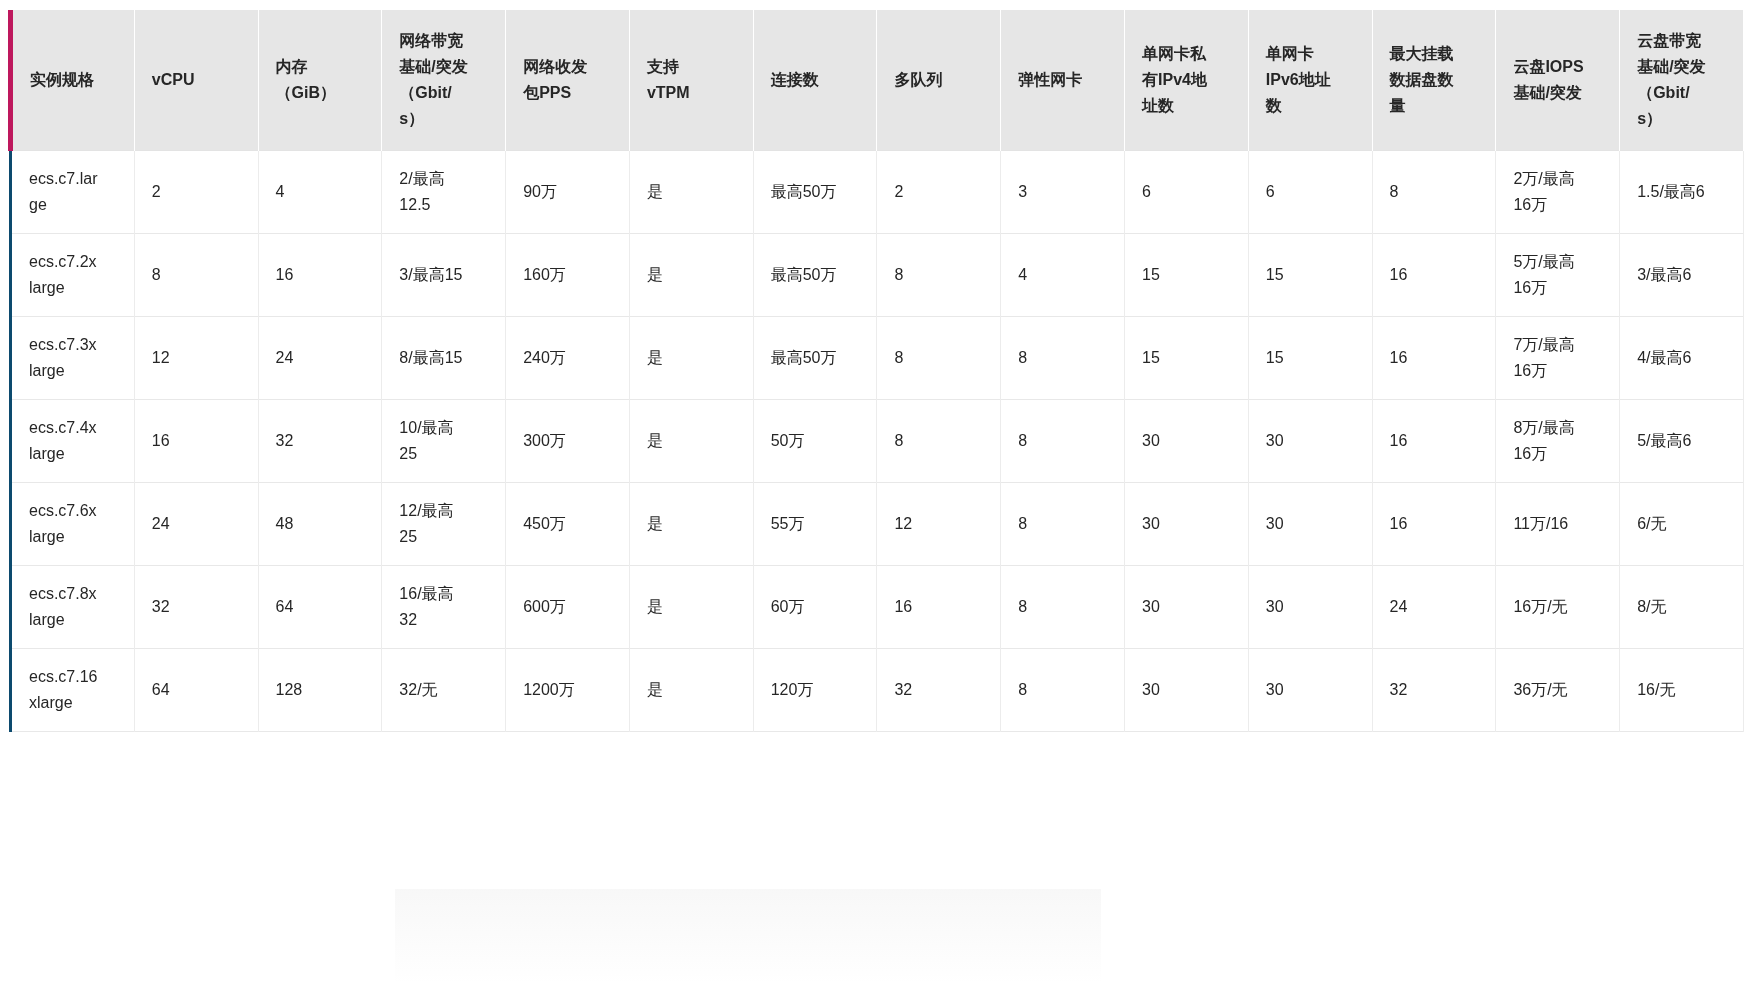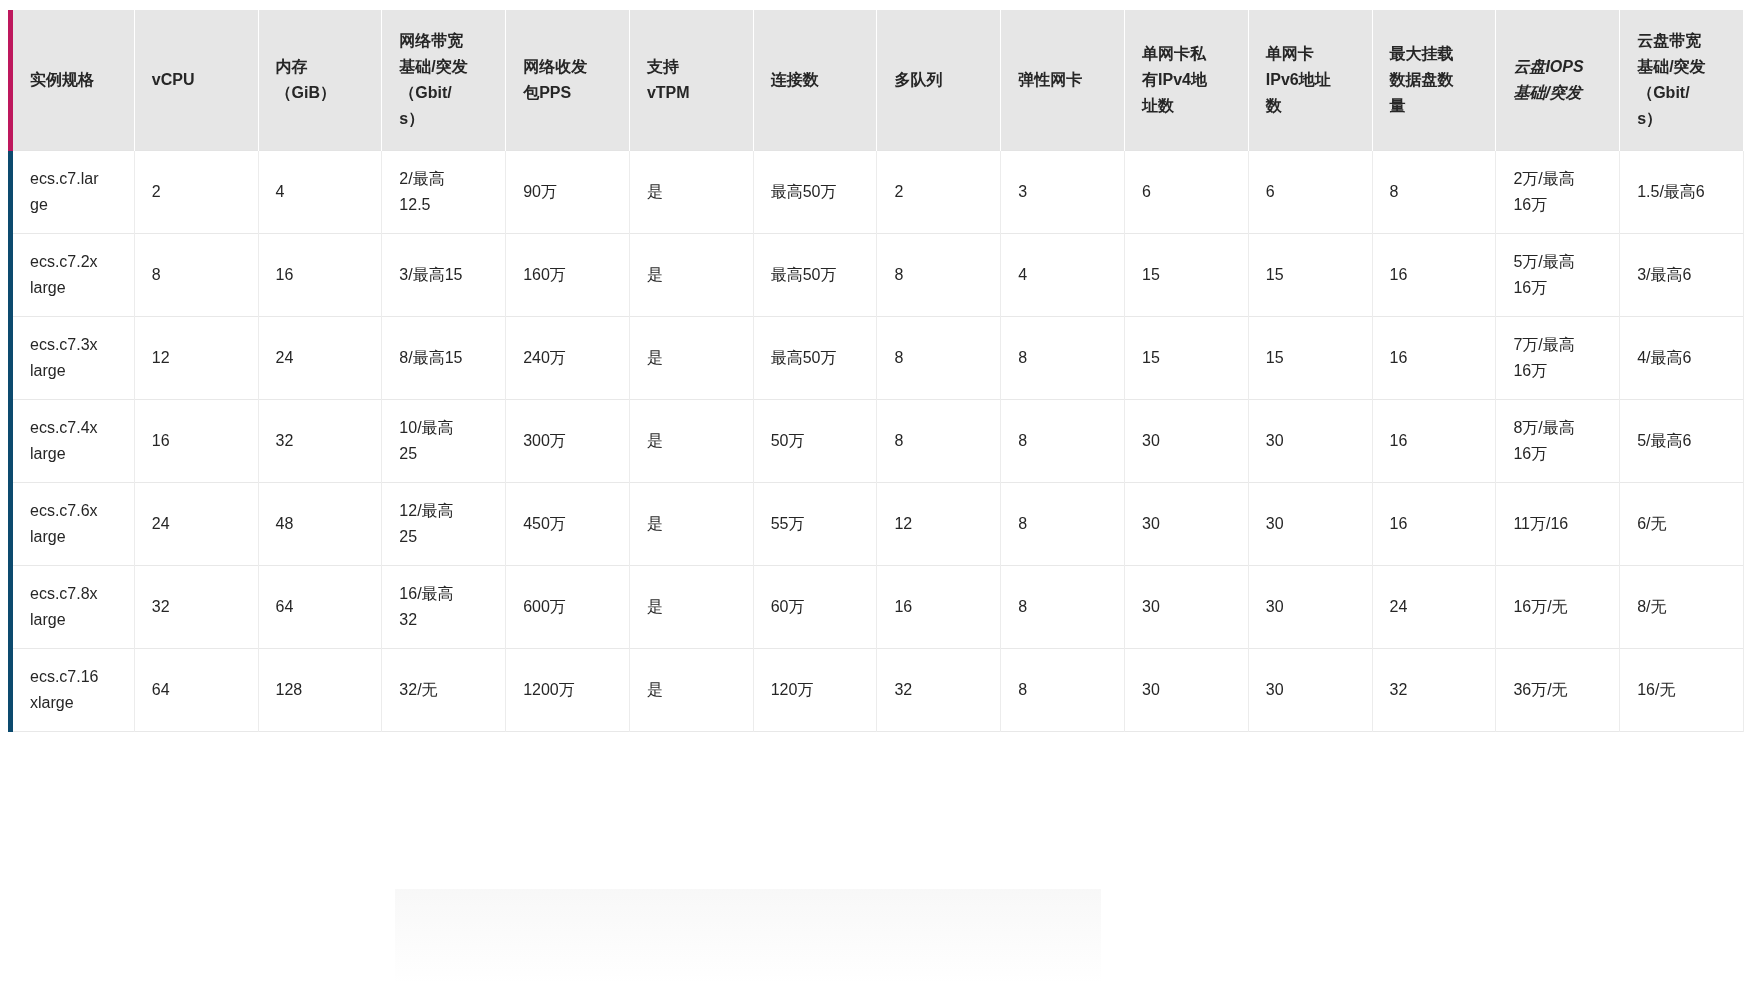--- a/index.html
+++ b/index.html
@@ -40,32 +40,31 @@
   table.spec-table th:first-child {
     border-left: 5px solid #be185d;
   }
   
   table.spec-table th:nth-child(4),
   table.spec-table th:nth-child(14) {
     word-break: break-all;
   }
   table.spec-table th:nth-child(13) {
     padding-right: 27px;
-    font-style: italic;
   }
   table.spec-table td {
     background: #ffffff;
     vertical-align: middle;
     text-align: left;
     padding: 15px 35px 15px 17px;
     border-right: 1px solid #ececec;
     overflow-wrap: break-word;
   }
   table.spec-table td:first-child {
-    border-left: 5px solid #0c4a6e;
+    border-left: 3px solid #0c4a6e;
     word-break: break-all;
   }
   table.spec-table thead tr {
     border-bottom: 1px solid #e3e3e3;
   }
   table.spec-table tbody tr {
     border-bottom: 1px solid #e8e8e8;
   }
   .bottom-shadow {
     position: absolute;

